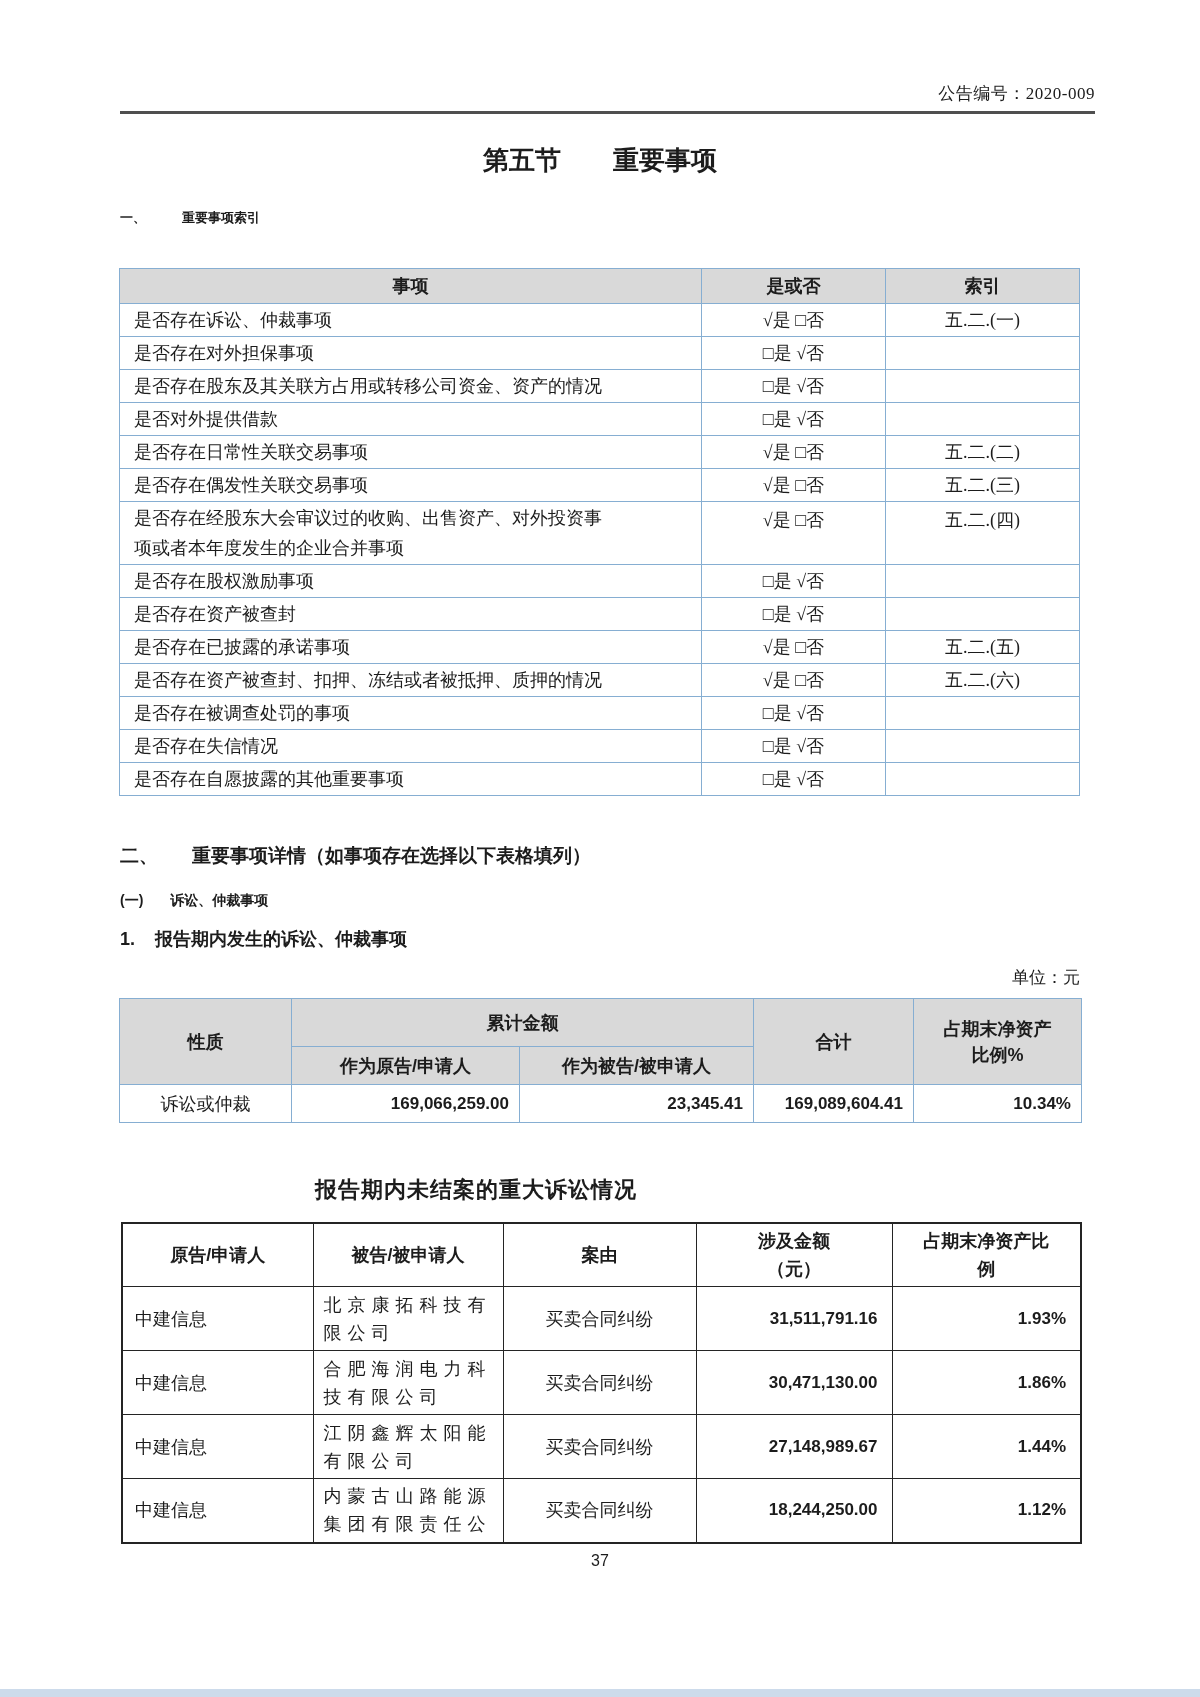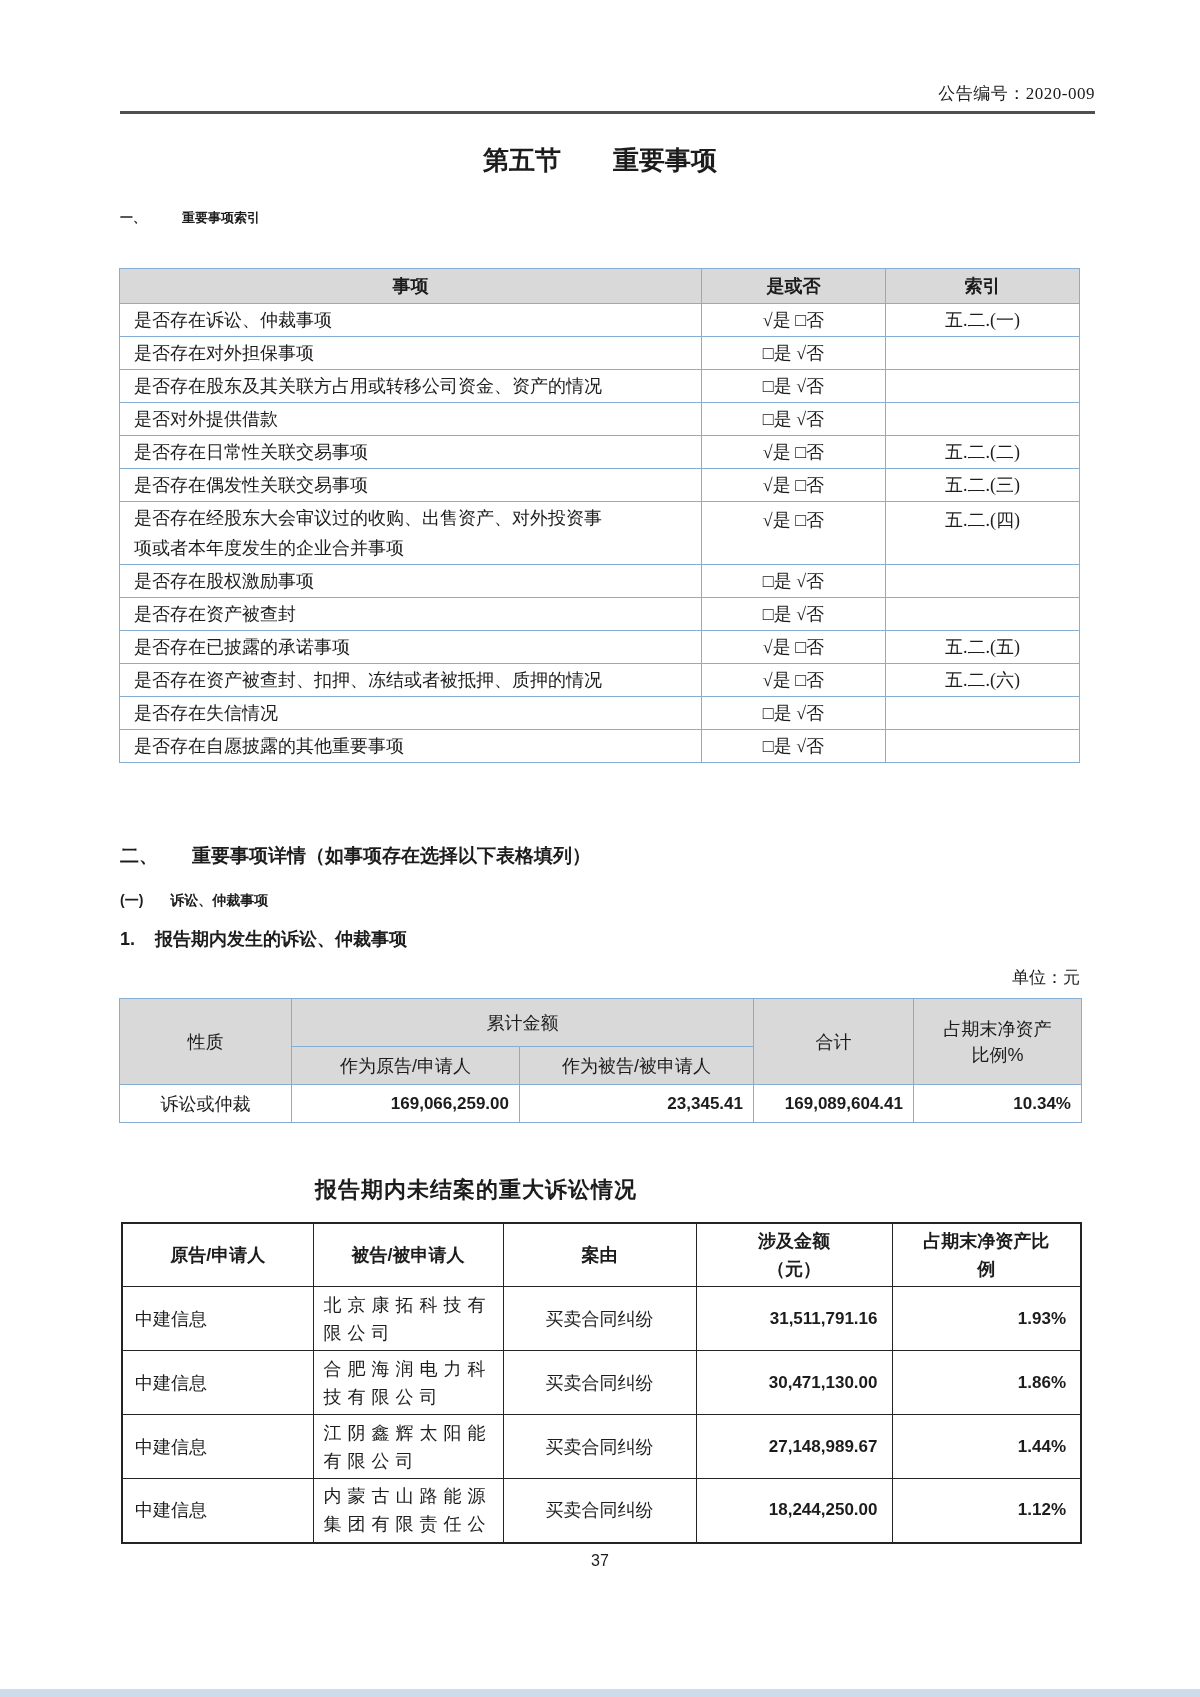--- a/index.html
+++ b/index.html
@@ -35,21 +35,21 @@
   #table1 tr{height:31px;}
   #table1 td{line-height:30px;}
   #table1 td.item{text-align:left;padding:1px 8px 1px 14px;white-space:pre-line;}
   #table1 td.yn{text-align:center;}
   #table1 td.idx{text-align:center;}
 
   
   #table2{top:998px;left:119px;width:962px;font-size:18px;}
   #table2 th,#table2 td{border:1.5px solid #86aed2;overflow:hidden;}
   #table2 th{background:#d9d9d9;font-family:"Liberation Sans","DejaVu Sans",sans-serif;
-    font-weight:normal;text-align:center;vertical-align:middle;white-space:pre-line;line-height:26px;font-size:18px;}
+    font-weight:bold;text-align:center;vertical-align:middle;white-space:pre-line;line-height:26px;font-size:18px;}
   #table2 .r1{height:48px;}
   #table2 .r2{height:38px;}
   #table2 .r3{height:38px;}
   #table2 td.nature{text-align:center;}
   #table2 td.num{font-family:"Liberation Sans","DejaVu Sans",sans-serif;font-weight:bold;
     font-size:17px;text-align:right;padding-right:10px;}
 
   
   #t3-title{top:1175px;left:0;width:952px;text-align:center;font-weight:bold;font-size:22px;letter-spacing:1px;}
   #table3{top:1222px;left:121px;width:959px;font-size:18px;border:2px solid #242424;}
@@ -137,20 +137,25 @@
       </tr>
   <tr>
         <td class="item">是否存在已披露的承诺事项</td>
         <td class="yn">√是 □否</td>
         <td class="idx">五.二.(五)</td>
       </tr>
   <tr>
         <td class="item">是否存在资产被查封、扣押、冻结或者被抵押、质押的情况</td>
         <td class="yn">√是 □否</td>
         <td class="idx">五.二.(六)</td>
+      </tr>
+  <tr>
+        <td class="item">是否存在被调查处罚的事项</td>
+        <td class="yn">□是 √否</td>
+        <td class="idx"></td>
       </tr>
   <tr>
         <td class="item">是否存在失信情况</td>
         <td class="yn">□是 √否</td>
         <td class="idx"></td>
       </tr>
   <tr>
         <td class="item">是否存在自愿披露的其他重要事项</td>
         <td class="yn">□是 √否</td>
         <td class="idx"></td>

